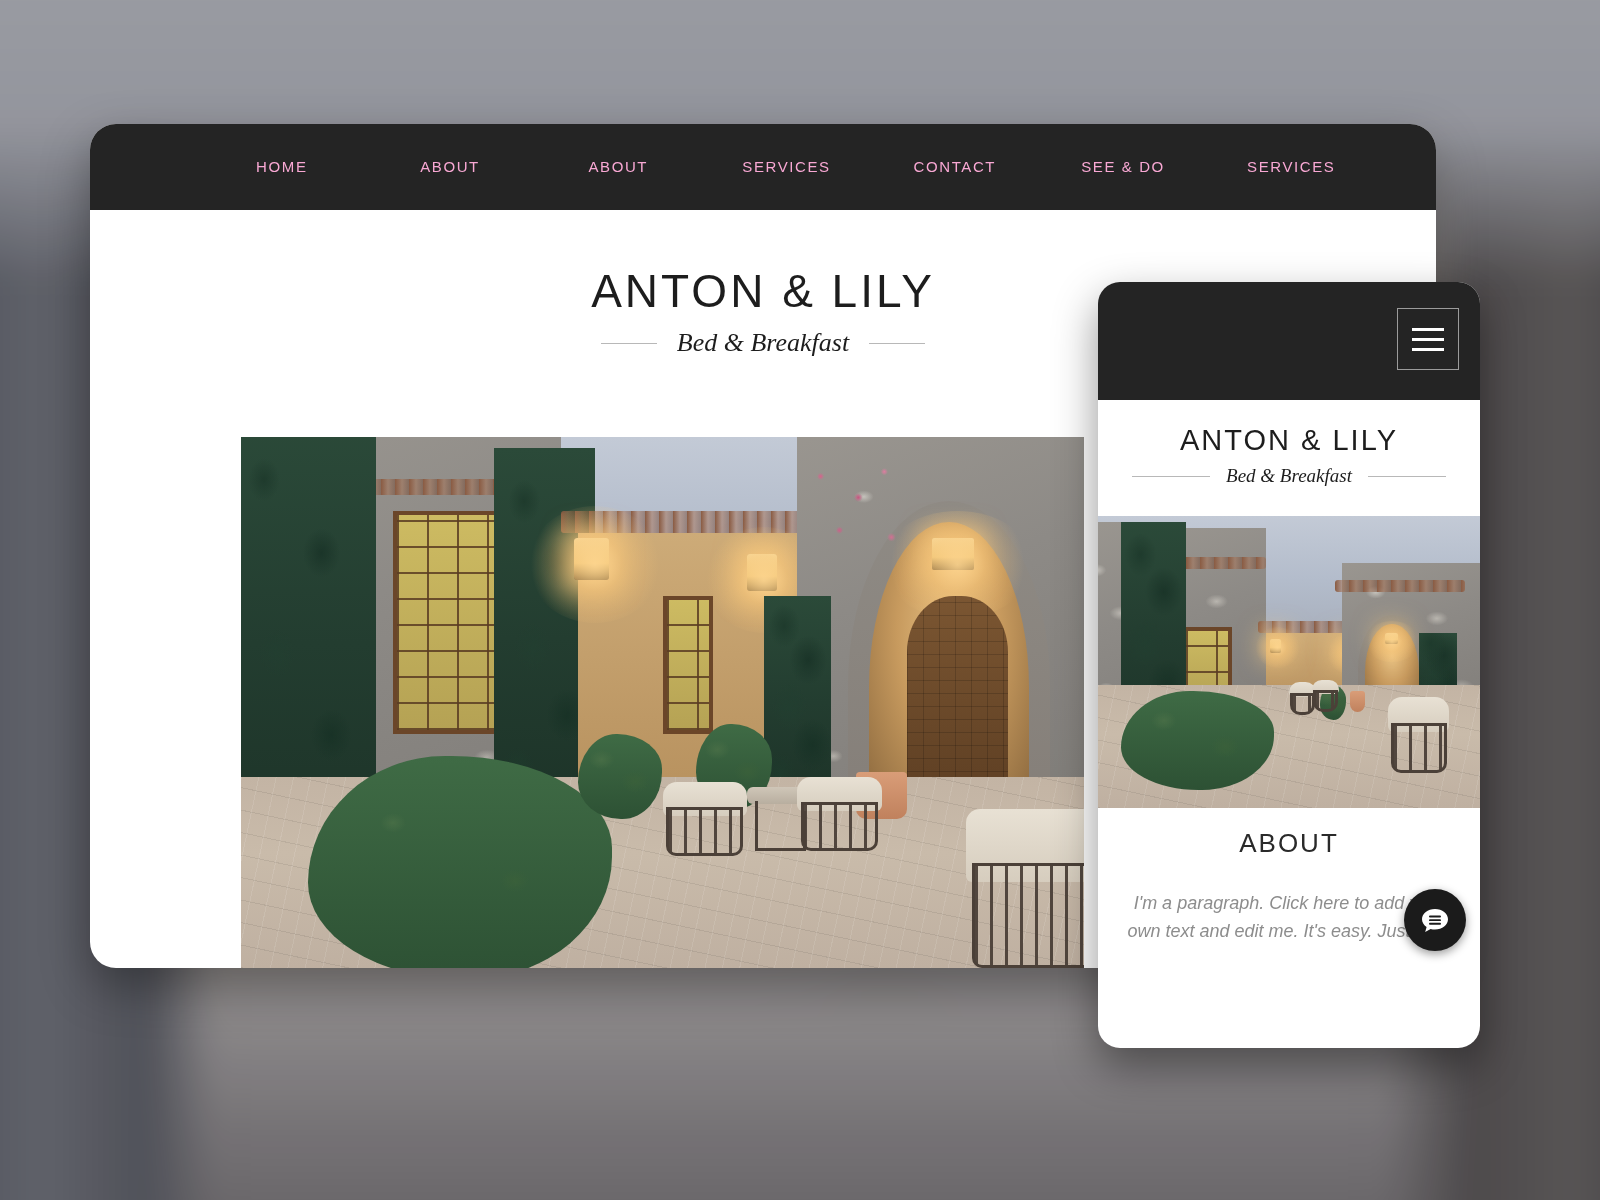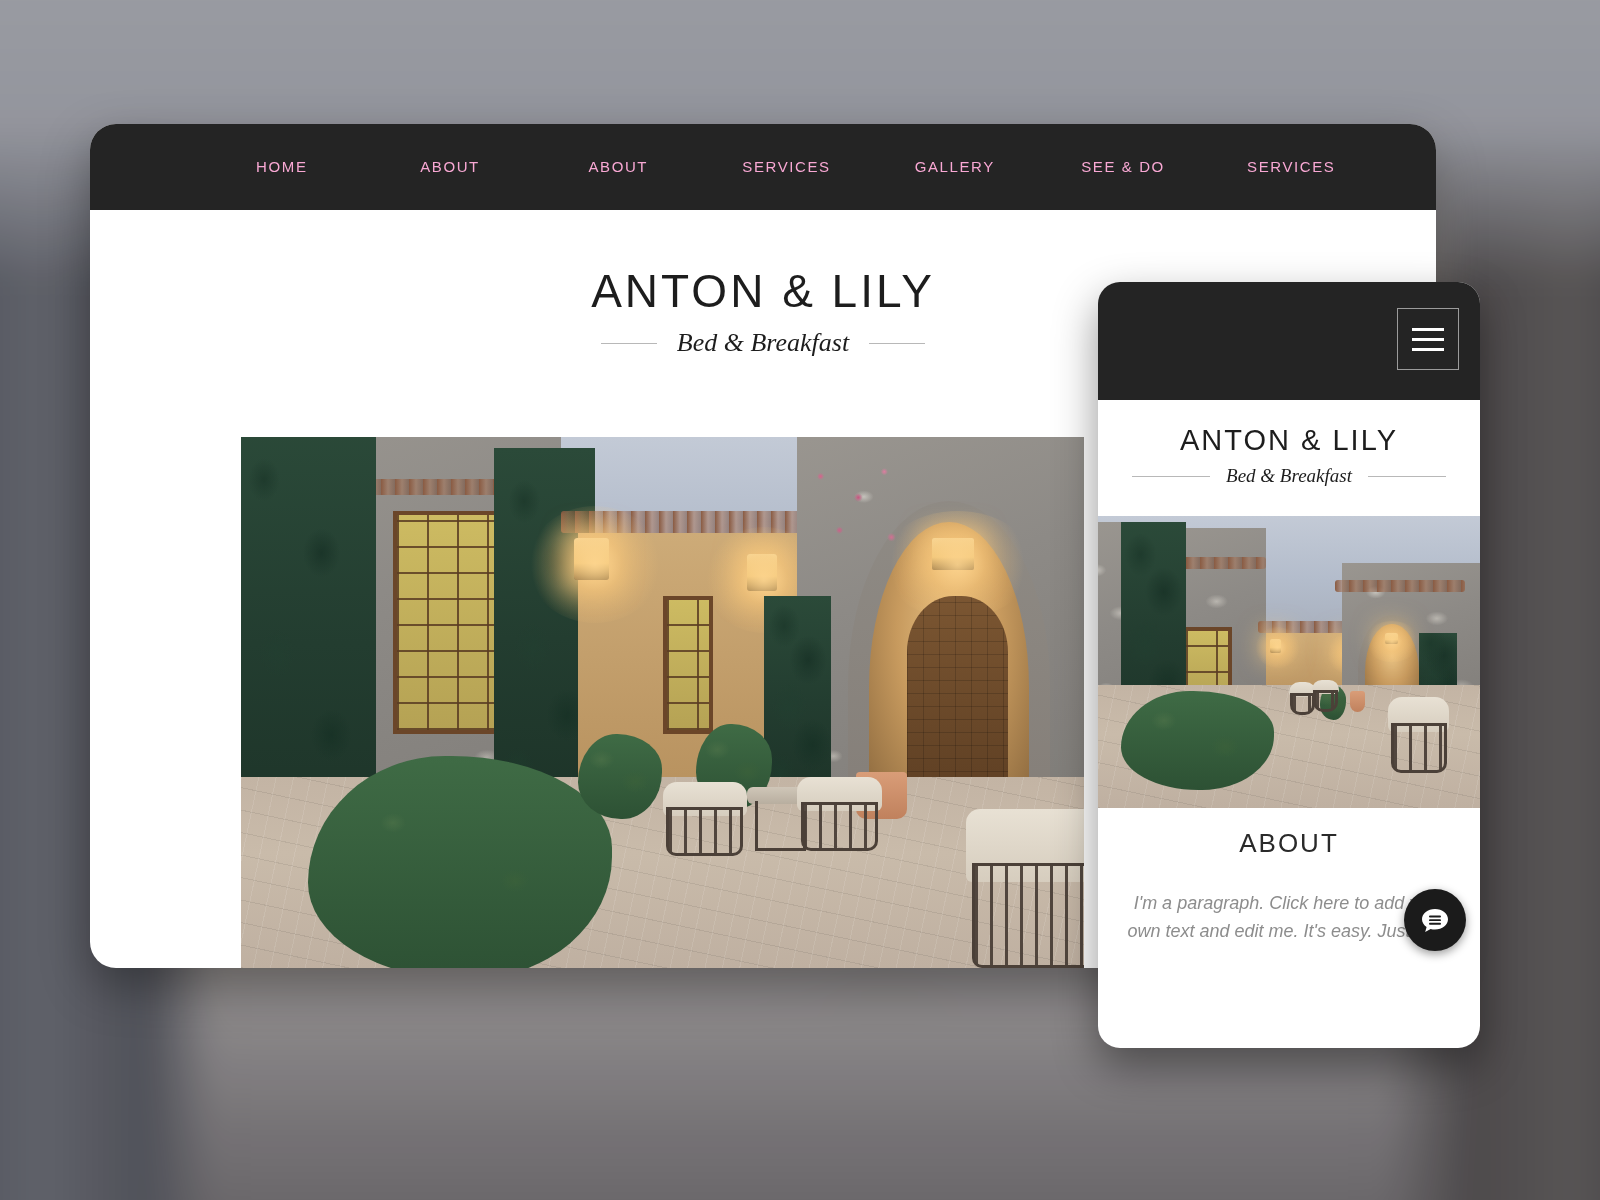--- a/index.html
+++ b/index.html
@@ -380,21 +380,21 @@
         <li>
           <span class="nav-item">ABOUT</span>
         </li>
         <li>
           <span class="nav-item">ABOUT</span>
         </li>
         <li>
           <span class="nav-item">SERVICES</span>
         </li>
         <li>
-          <span class="nav-item">GALLERY</span>
+          <span class="nav-item">CONTACT</span>
         </li>
         <li>
           <span class="nav-item">SEE &amp; DO</span>
         </li>
         <li>
           <span class="nav-item">SERVICES</span>
         </li>
       </ul>
     </nav>
 

